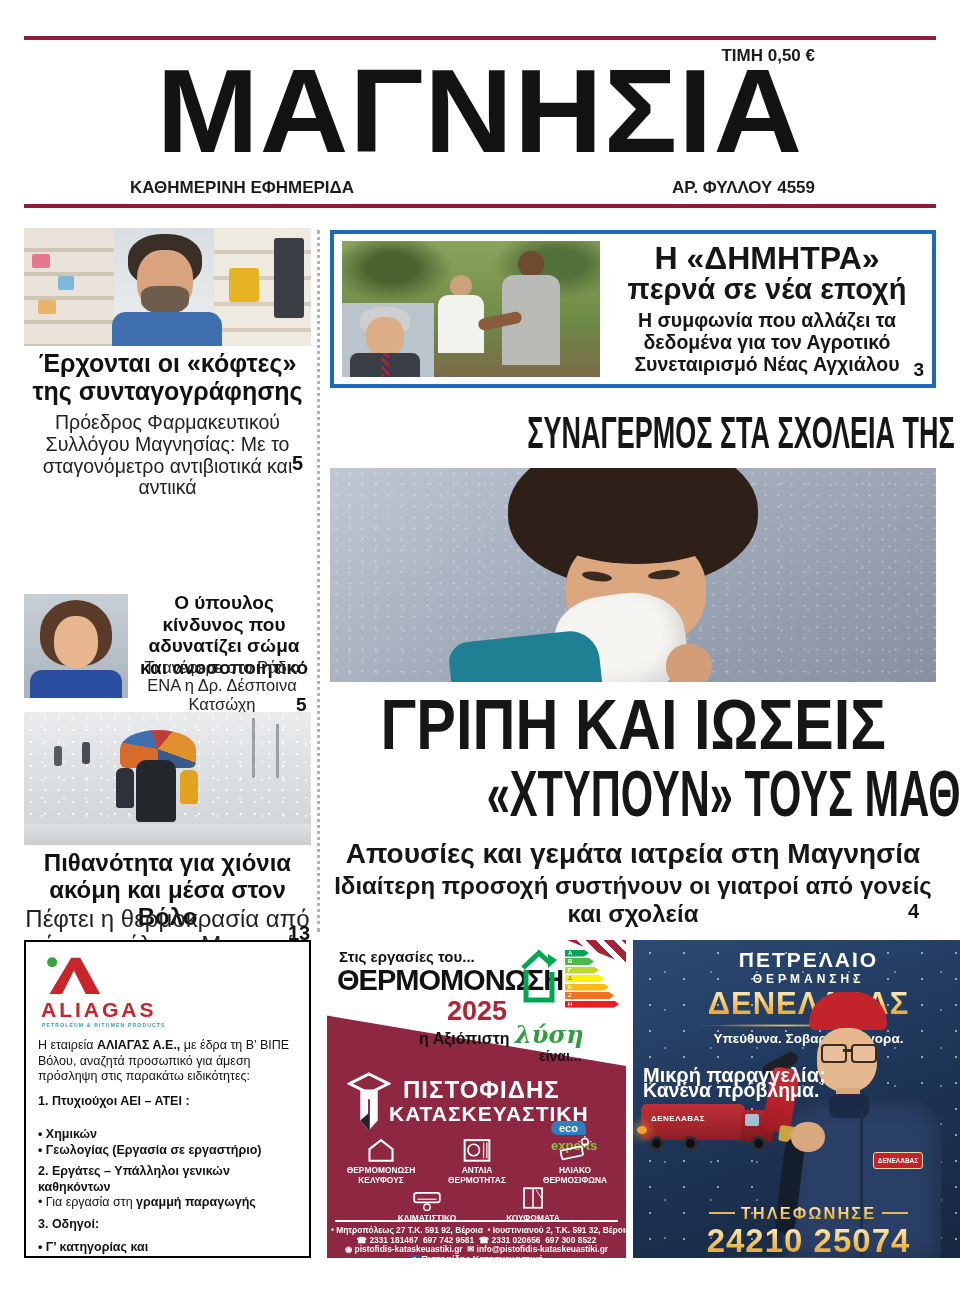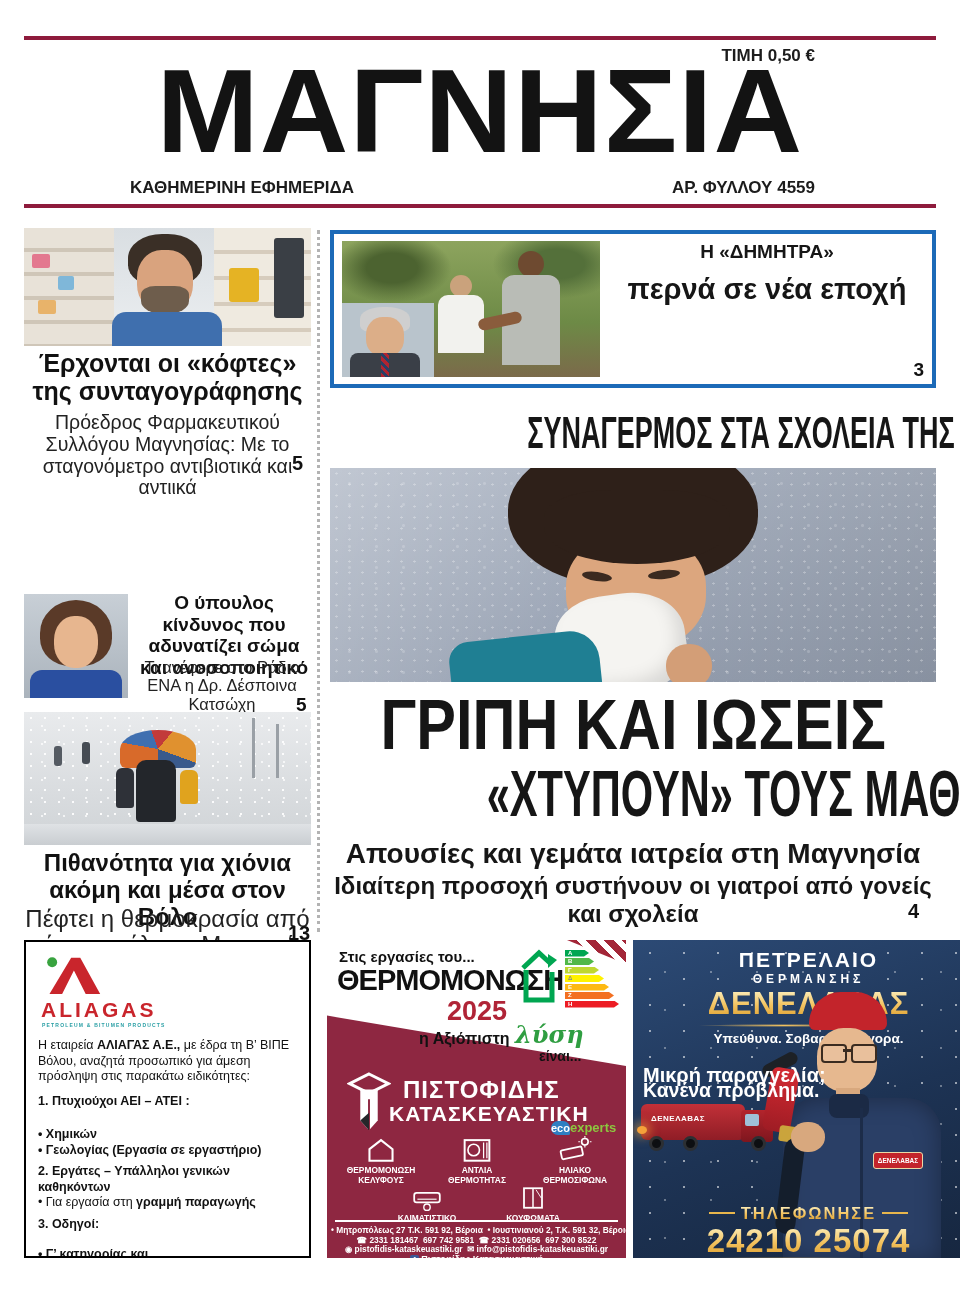--- a/index.html
+++ b/index.html
@@ -116,22 +116,23 @@
       <div class="scene-el" style="left:96px;top:54px;width:46px;height:58px;background:#f2f2ee;border-radius:10px 10px 0 0"></div>
       <div class="scene-el" style="left:176px;top:10px;width:26px;height:26px;background:#6e4a30;border-radius:50%"></div>
       <div class="scene-el" style="left:160px;top:34px;width:58px;height:90px;background:#b9bcb6;border-radius:12px 12px 0 0"></div>
       <div class="scene-el" style="left:136px;top:74px;width:44px;height:12px;background:#8a5c3c;border-radius:6px;transform:rotate(-12deg)"></div>
       <div class="scene-el" style="left:0;top:62px;width:92px;height:74px;background:#b9c4cc"></div>
       <div class="scene-el" style="left:18px;top:66px;width:50px;height:26px;background:#cfcfcf;border-radius:45% 45% 30% 30%"></div>
       <div class="scene-el" style="left:24px;top:76px;width:38px;height:40px;background:#dcae88;border-radius:44%"></div>
       <div class="scene-el" style="left:8px;top:112px;width:70px;height:24px;background:#3a3f47;border-radius:8px 8px 0 0"></div>
       <div class="scene-el" style="left:39px;top:112px;width:8px;height:24px;background:repeating-linear-gradient(45deg,#b02430 0 3px,#2a3f66 3px 6px)"></div>
     </div>
-    <div class="abs ctr" style="left:272px;right:4px;top:8px;font-size:19px;font-weight:800;line-height:1.06">Η «ΔΗΜΗΤΡΑ»</div>
+    <div class="abs ctr" style="left:272px;right:4px;top:8px;font-size:32px;font-weight:800;line-height:1.06">Η «ΔΗΜΗΤΡΑ»</div>
     <div class="abs ctr" style="left:272px;right:4px;top:40px;font-size:29px;font-weight:800;line-height:1.06">περνά σε νέα εποχή</div>
+    <div class="abs ctr" style="left:276px;right:8px;top:76px;font-size:19.5px;font-weight:700;line-height:1.12">Η συμφωνία που αλλάζει τα δεδομένα για τον Αγροτικό Συνεταιρισμό Νέας Αγχιάλου</div>
     <div class="pagenum" style="right:8px;bottom:3px;font-size:19px">3</div>
   </div>
 
   <div class="abs ctr" style="left:330px;width:606px;top:410px">
     <span class="cond" style="font-size:45px;transform:scaleX(.60);transform-origin:center">ΣΥΝΑΓΕΡΜΟΣ ΣΤΑ ΣΧΟΛΕΙΑ ΤΗΣ ΜΑΓΝΗΣΙΑΣ</span>
   </div>
 
   <div class="photo" style="left:330px;top:468px;width:606px;height:214px;background:
       radial-gradient(rgba(255,255,255,.30) 1px,transparent 1.5px) 0 0/13px 11px,
       radial-gradient(rgba(255,255,255,.18) 1.4px,transparent 2px) 6px 5px/27px 21px,
@@ -165,21 +166,21 @@
     </svg>
     <div class="abs" style="left:15px;top:56px;font-size:21px;font-weight:700;letter-spacing:3px;color:#c9252c">ALIAGAS</div>
     <div class="abs" style="left:16px;top:80px;font-size:5px;font-weight:700;letter-spacing:1.2px;color:#2a9fa5">PETROLEUM &amp; BITUMEN PRODUCTS</div>
     <div class="aliagas-body">
       <p style="margin-bottom:9px"><span>Η εταιρεία </span><span class="b">ΑΛΙΑΓΑΣ Α.Ε.,</span><span> με έδρα τη Β’ ΒΙΠΕ Βόλου, αναζητά προσωπικό για άμεση πρόσληψη στις παρακάτω ειδικότητες:</span></p>
       <p class="b" style="margin-bottom:18px">1. Πτυχιούχοι ΑΕΙ – ΑΤΕΙ :</p>
       <p class="b" style="margin-bottom:0">• Χημικών</p>
       <p class="b" style="margin-bottom:6px">• Γεωλογίας (Εργασία σε εργαστήριο)</p>
       <p class="b" style="margin-bottom:0">2. Εργάτες – Υπάλληλοι γενικών καθηκόντων</p>
       <p style="margin-bottom:6px"><span>• Για εργασία στη </span><span class="b">γραμμή παραγωγής</span></p>
-      <p class="b" style="margin-bottom:15px">3. Οδηγοί:</p>
+      <p class="b" style="margin-bottom:8px">3. Οδηγοί:</p>
       <p class="b" style="margin-bottom:0">• Γ’ κατηγορίας και</p>
       <p class="b" style="margin-bottom:10px">• Ε’ κατηγορίας με ADR</p>
       <p style="margin-bottom:0"><span>Αποστολή βιογραφικών στο: </span></p>
 
     </div>
   </div>
 
   <div class="ad pisto">
     <div class="pisto-white"></div>
     <div class="stripes"></div>
@@ -205,21 +206,21 @@
     <div class="abs" style="left:212px;top:108px;font-size:14px;font-weight:700;color:#111">είναι...</div>
     <svg class="abs" style="left:20px;top:132px" width="44" height="64" viewBox="0 0 44 66">
       <path d="M22 2 L42 12 L22 22 L2 12 Z" fill="none" stroke="#fff" stroke-width="3"></path>
       <path d="M13 18 V50 L22 60 L31 50 V18 Z" fill="#fff"></path>
       <path d="M22 28 V60" stroke="#8e2741" stroke-width="2"></path>
       <path d="M13 50 L22 60 L22 42 Z" fill="#26262a"></path>
     </svg>
     <div class="abs" style="left:76px;top:136px;font-size:24px;font-weight:700;letter-spacing:1px;color:#fff">ΠΙΣΤΟΦΙΔΗΣ</div>
     <div class="abs" style="left:62px;top:162px;font-size:21px;font-weight:700;letter-spacing:1px;color:#fff">ΚΑΤΑΣΚΕΥΑΣΤΙΚΗ</div>
     <div class="abs" style="left:224px;top:178px">
-      <span style="display:inline-block;background:#2e7fc2;color:#fff;font-weight:700;font-size:11px;border-radius:9px 9px 2px 9px;padding:1px 0">eco</span><span style="color:#8cc63f;font-weight:700;font-size:13px">experts</span>
+      <span style="display:inline-block;background:#2e7fc2;color:#fff;font-weight:700;font-size:11px;border-radius:9px 9px 2px 9px;padding:1px 8px">eco</span><span style="color:#8cc63f;font-weight:700;font-size:13px">experts</span>
     </div>
 
     <div class="svc" style="left:10px;top:196px;width:88px">
       <svg width="34" height="28" viewBox="0 0 40 34">
           <path d="M6 16 L20 5 L34 16 V30 H6 Z" fill="none" stroke="#fff" stroke-width="2.5"></path>
         </svg>
       <div>ΘΕΡΜΟΜΟΝΩΣΗ ΚΕΛΥΦΟΥΣ</div>
     </div>
     <div class="svc" style="left:106px;top:196px;width:88px">
       <svg width="34" height="28" viewBox="0 0 40 34">

